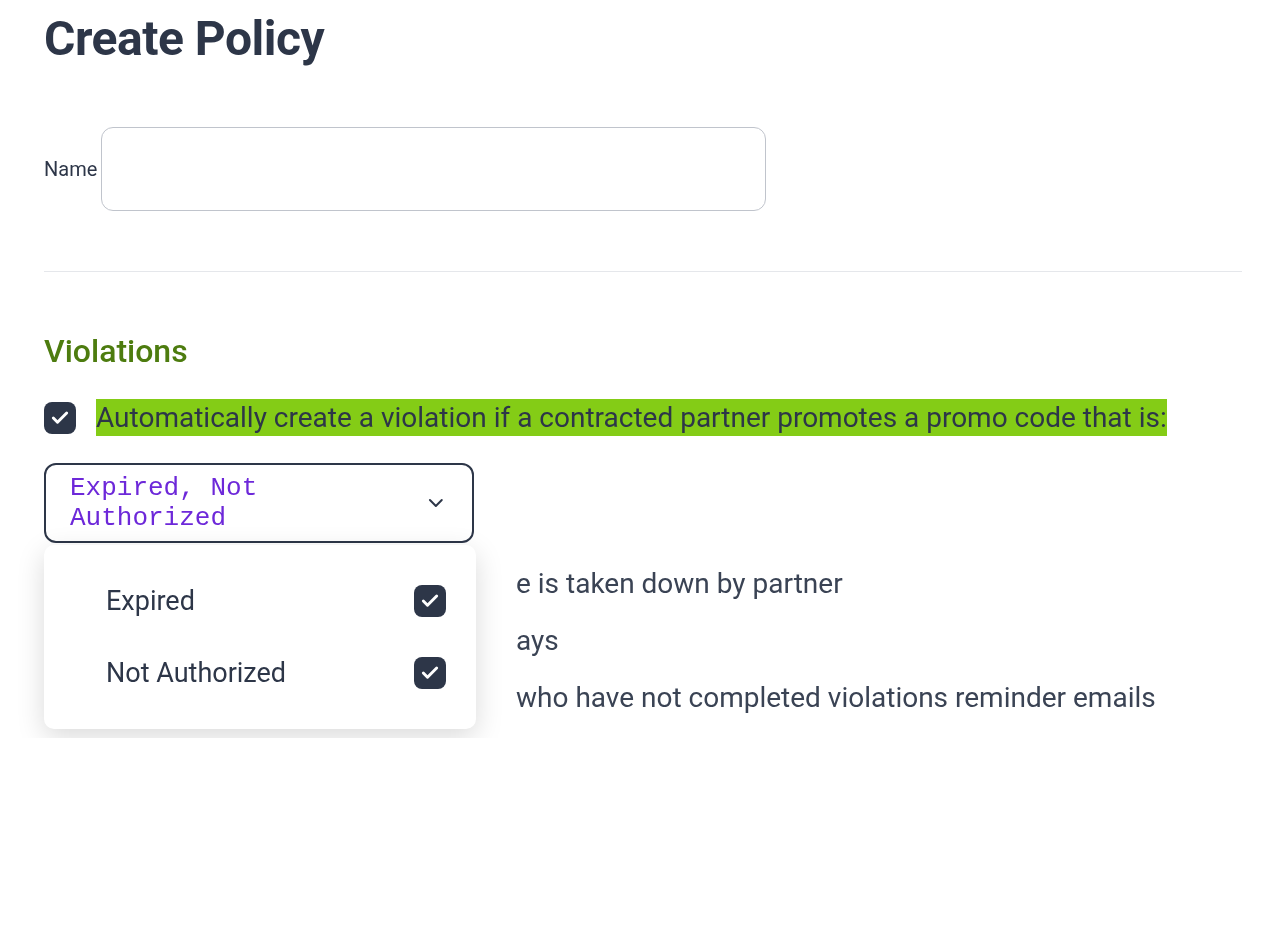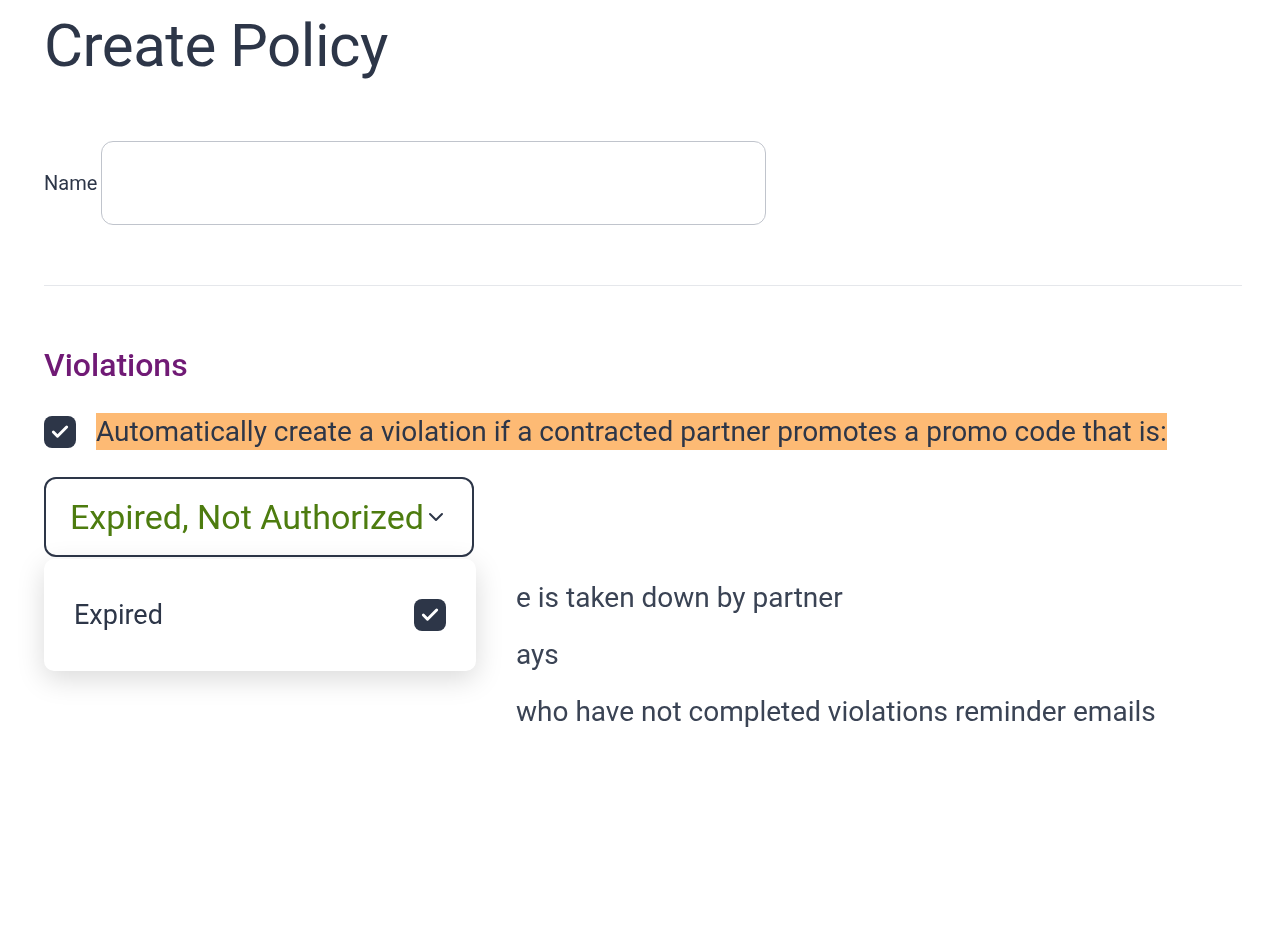--- a/index.html
+++ b/index.html
@@ -7,22 +7,22 @@
       margin: 0;
       padding: 0;
     }
     body {
       font-family: -apple-system, BlinkMacSystemFont, 'Segoe UI', Roboto, Helvetica, Arial, sans-serif;
       background: #fff;
       color: #2d3648;
       padding: 0 44px;
     }
     .page-title {
-      font-size: 60px;
-      font-weight: 400;
+      font-size: 48px;
+      font-weight: 700;
       color: #2d3648;
       margin-top: 10px;
       margin-bottom: 60px;
       letter-spacing: -0.5px;
     }
     .section-label {
       font-size: 20px;
       font-weight: 400;
       color: #2d3648;
       margin-bottom: 18px;
@@ -40,21 +40,21 @@
     .divider {
       border: none;
       border-top: 1px solid #e5e7eb;
       margin-top: 60px;
       margin-bottom: 60px;
       width: 100%;
     }
     .violations-header {
       font-size: 32px;
       font-weight: 500;
-      color: #701a75;
+      color: #4d7c0f;
       margin-bottom: 28px;
     }
     .checkbox-row {
       display: flex;
       align-items: center;
       gap: 20px;
       margin-bottom: 24px;
     }
     .checkbox {
       width: 32px;
@@ -70,43 +70,44 @@
     .checkbox svg {
       width: 20px;
       height: 20px;
     }
     .checkbox-label {
       font-size: 28px;
       color: #2d3648;
       line-height: 1.45;
     }
     .highlighted {
-      background: #fdba74;
+      background: #84cc16;
       padding: 2px 0;
     }
     .select-wrapper {
       position: relative;
       width: 430px;
       margin-bottom: 0;
     }
     .select-trigger {
       width: 100%;
       height: 80px;
       border: 2px solid #2d3648;
       border-radius: 12px;
       display: flex;
       align-items: center;
       justify-content: space-between;
       padding: 0 24px;
       cursor: pointer;
       background: #fff;
     }
     .select-trigger-text {
-      font-size: 34px;
-      color: #4d7c0f;
+      font-size: 26px;
+      color: #6d28d9;
+      font-family: Liberation Mono, monospace;
     }
     .chevron-down {
       width: 24px;
       height: 24px;
     }
     .dropdown-panel {
       position: absolute;
       top: 82px;
       left: 0;
       width: 432px;
@@ -115,20 +116,21 @@
       box-shadow: 0 8px 28px rgba(0,0,0,0.15);
       padding: 20px 0;
       z-index: 10;
     }
     .dropdown-item {
       display: flex;
       align-items: center;
       justify-content: space-between;
       padding: 20px 30px;
       cursor: pointer;
+      margin-left: 32px;
     }
     .dropdown-item-label {
       font-size: 27px;
       color: #2d3648;
     }
     .options-behind {
       margin-top: 24px;
     }
     .behind-row {
       display: flex;
@@ -178,20 +180,28 @@
 
   <div class="dropdown-panel">
     <div class="dropdown-item">
       <span class="dropdown-item-label">Expired</span>
       <div class="checkbox">
         <svg viewBox="0 0 24 24" fill="none" stroke="#fff" stroke-width="3.5" stroke-linecap="round" stroke-linejoin="round">
           <polyline points="20 6 9 17 4 12"></polyline>
         </svg>
       </div>
     </div>
+    <div class="dropdown-item">
+      <span class="dropdown-item-label">Not Authorized</span>
+      <div class="checkbox">
+        <svg viewBox="0 0 24 24" fill="none" stroke="#fff" stroke-width="3.5" stroke-linecap="round" stroke-linejoin="round">
+          <polyline points="20 6 9 17 4 12"></polyline>
+        </svg>
+      </div>
+    </div>
   </div>
 </div>
 
 <div class="options-behind">
   <div class="behind-row">
     <span class="behind-text">e is taken down by partner</span>
   </div>
   <div class="behind-row">
     <span class="behind-text">ays</span>
   </div>

